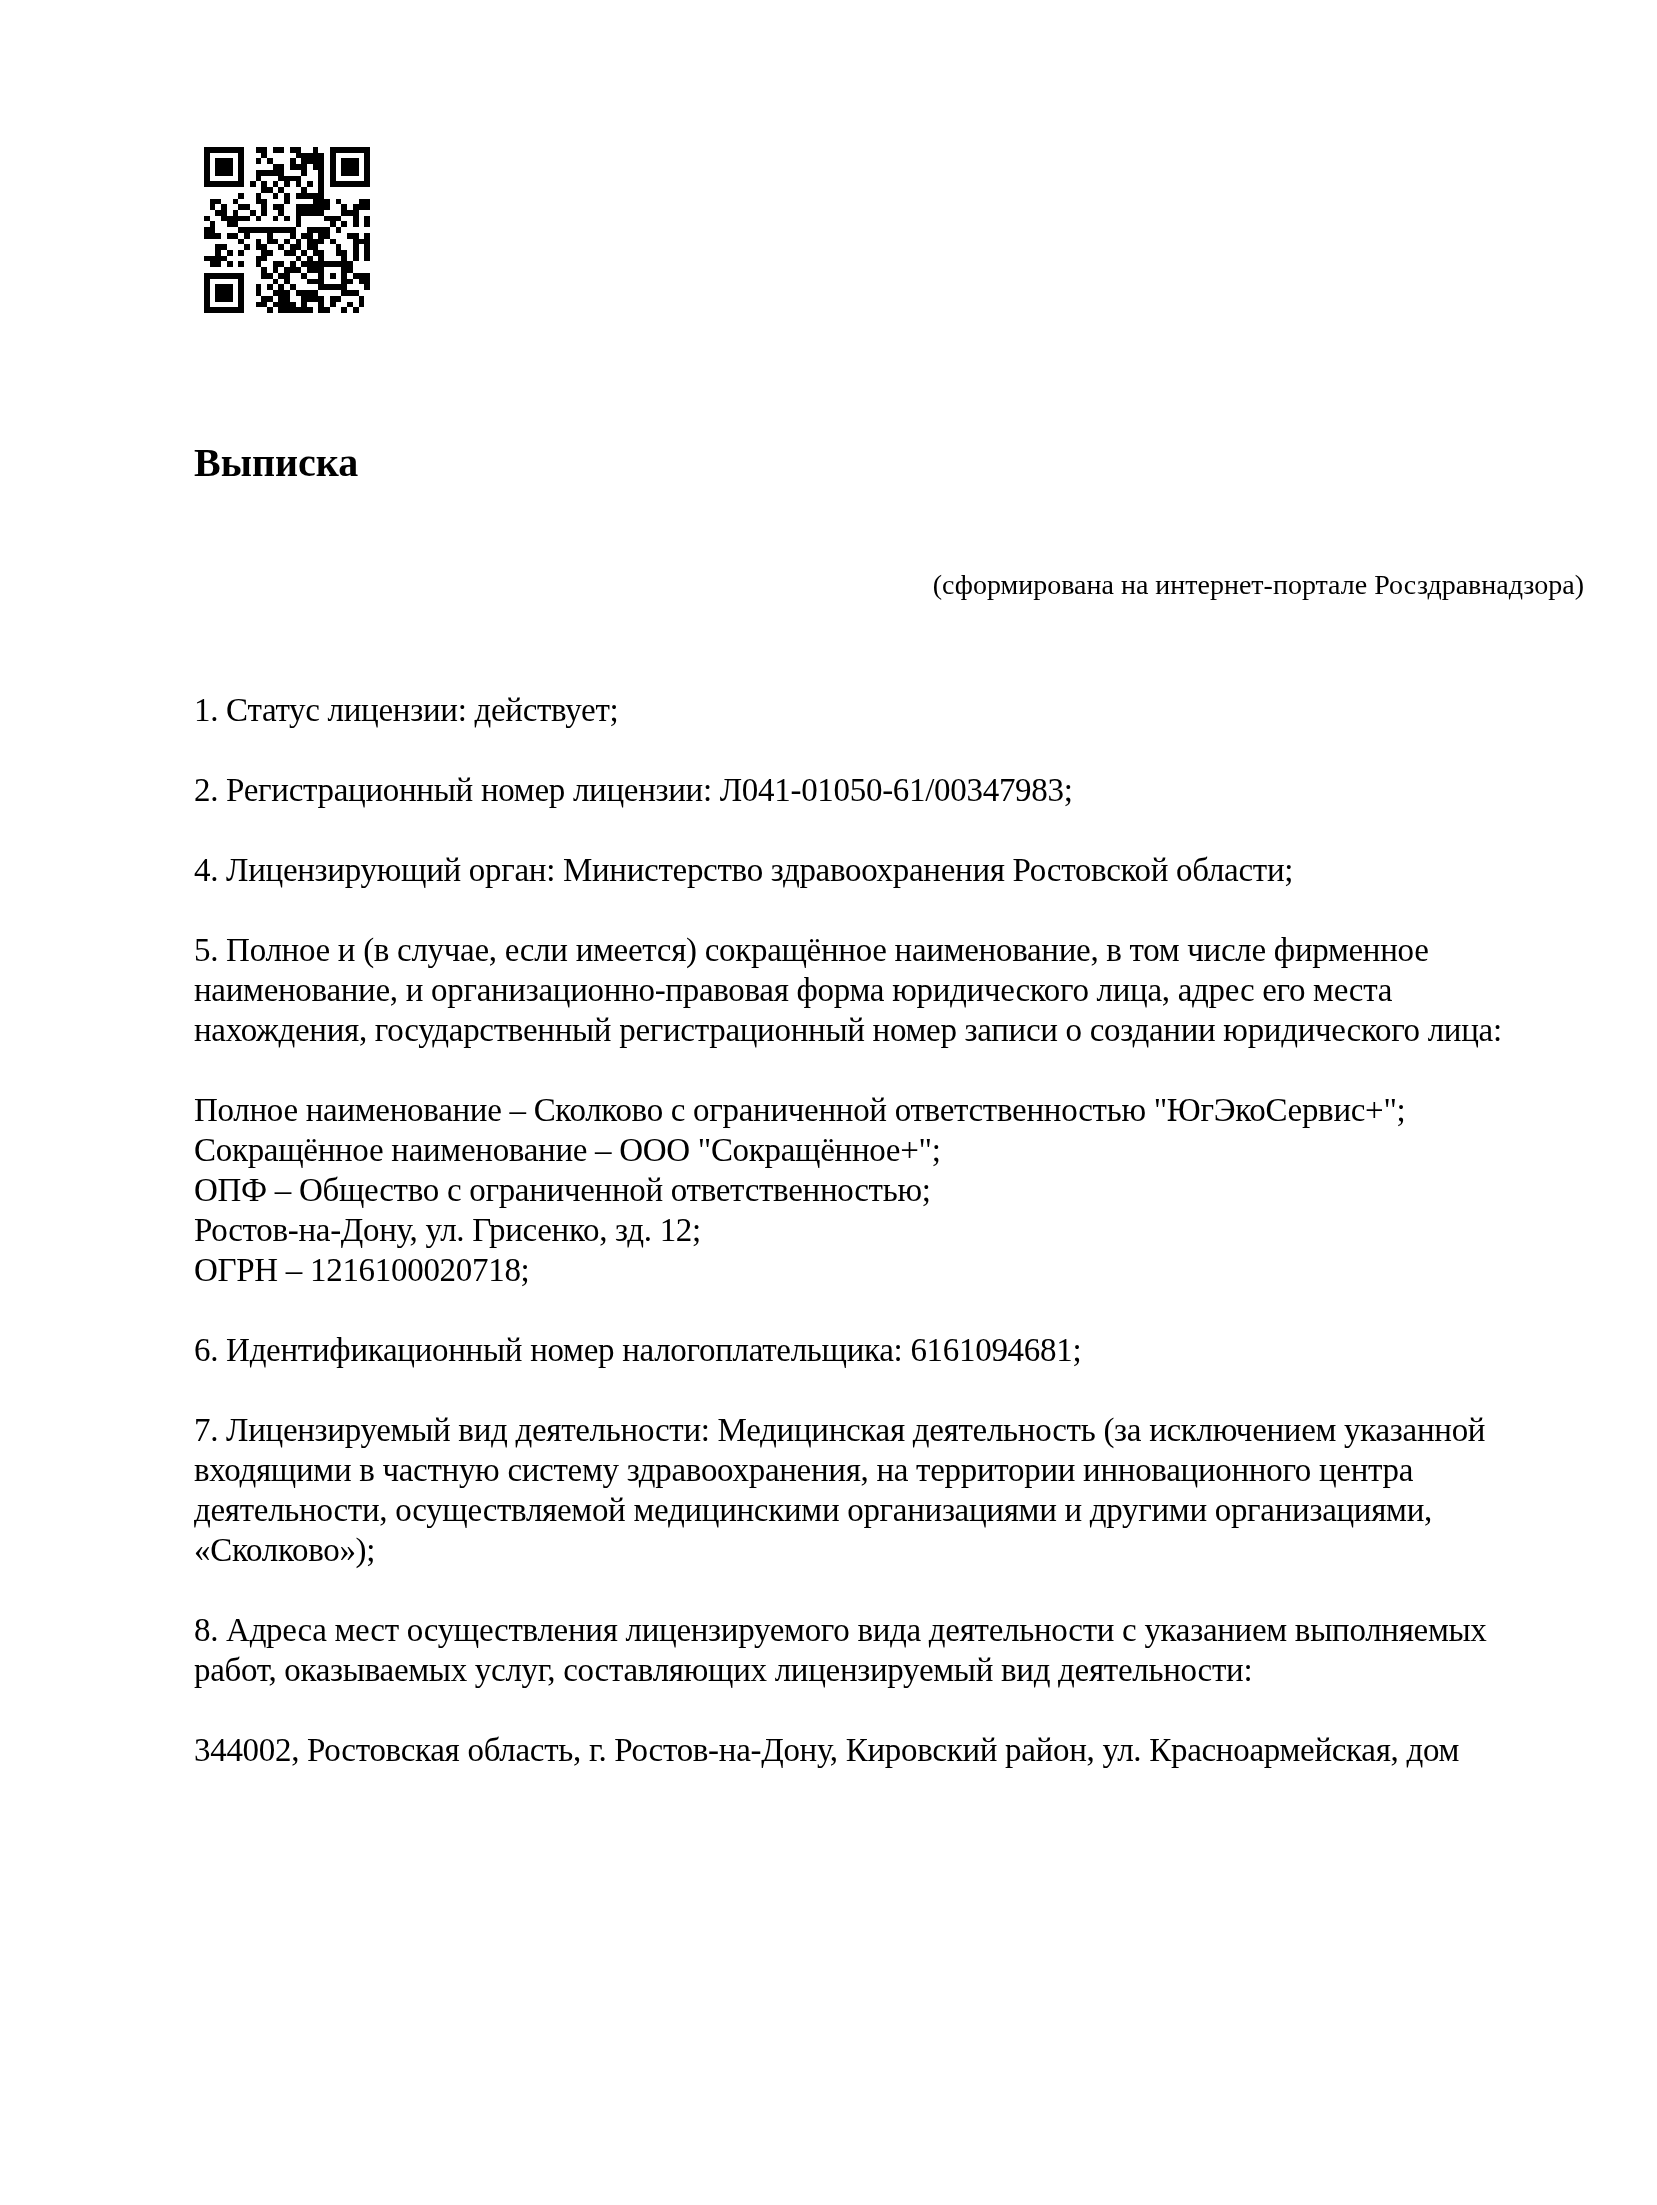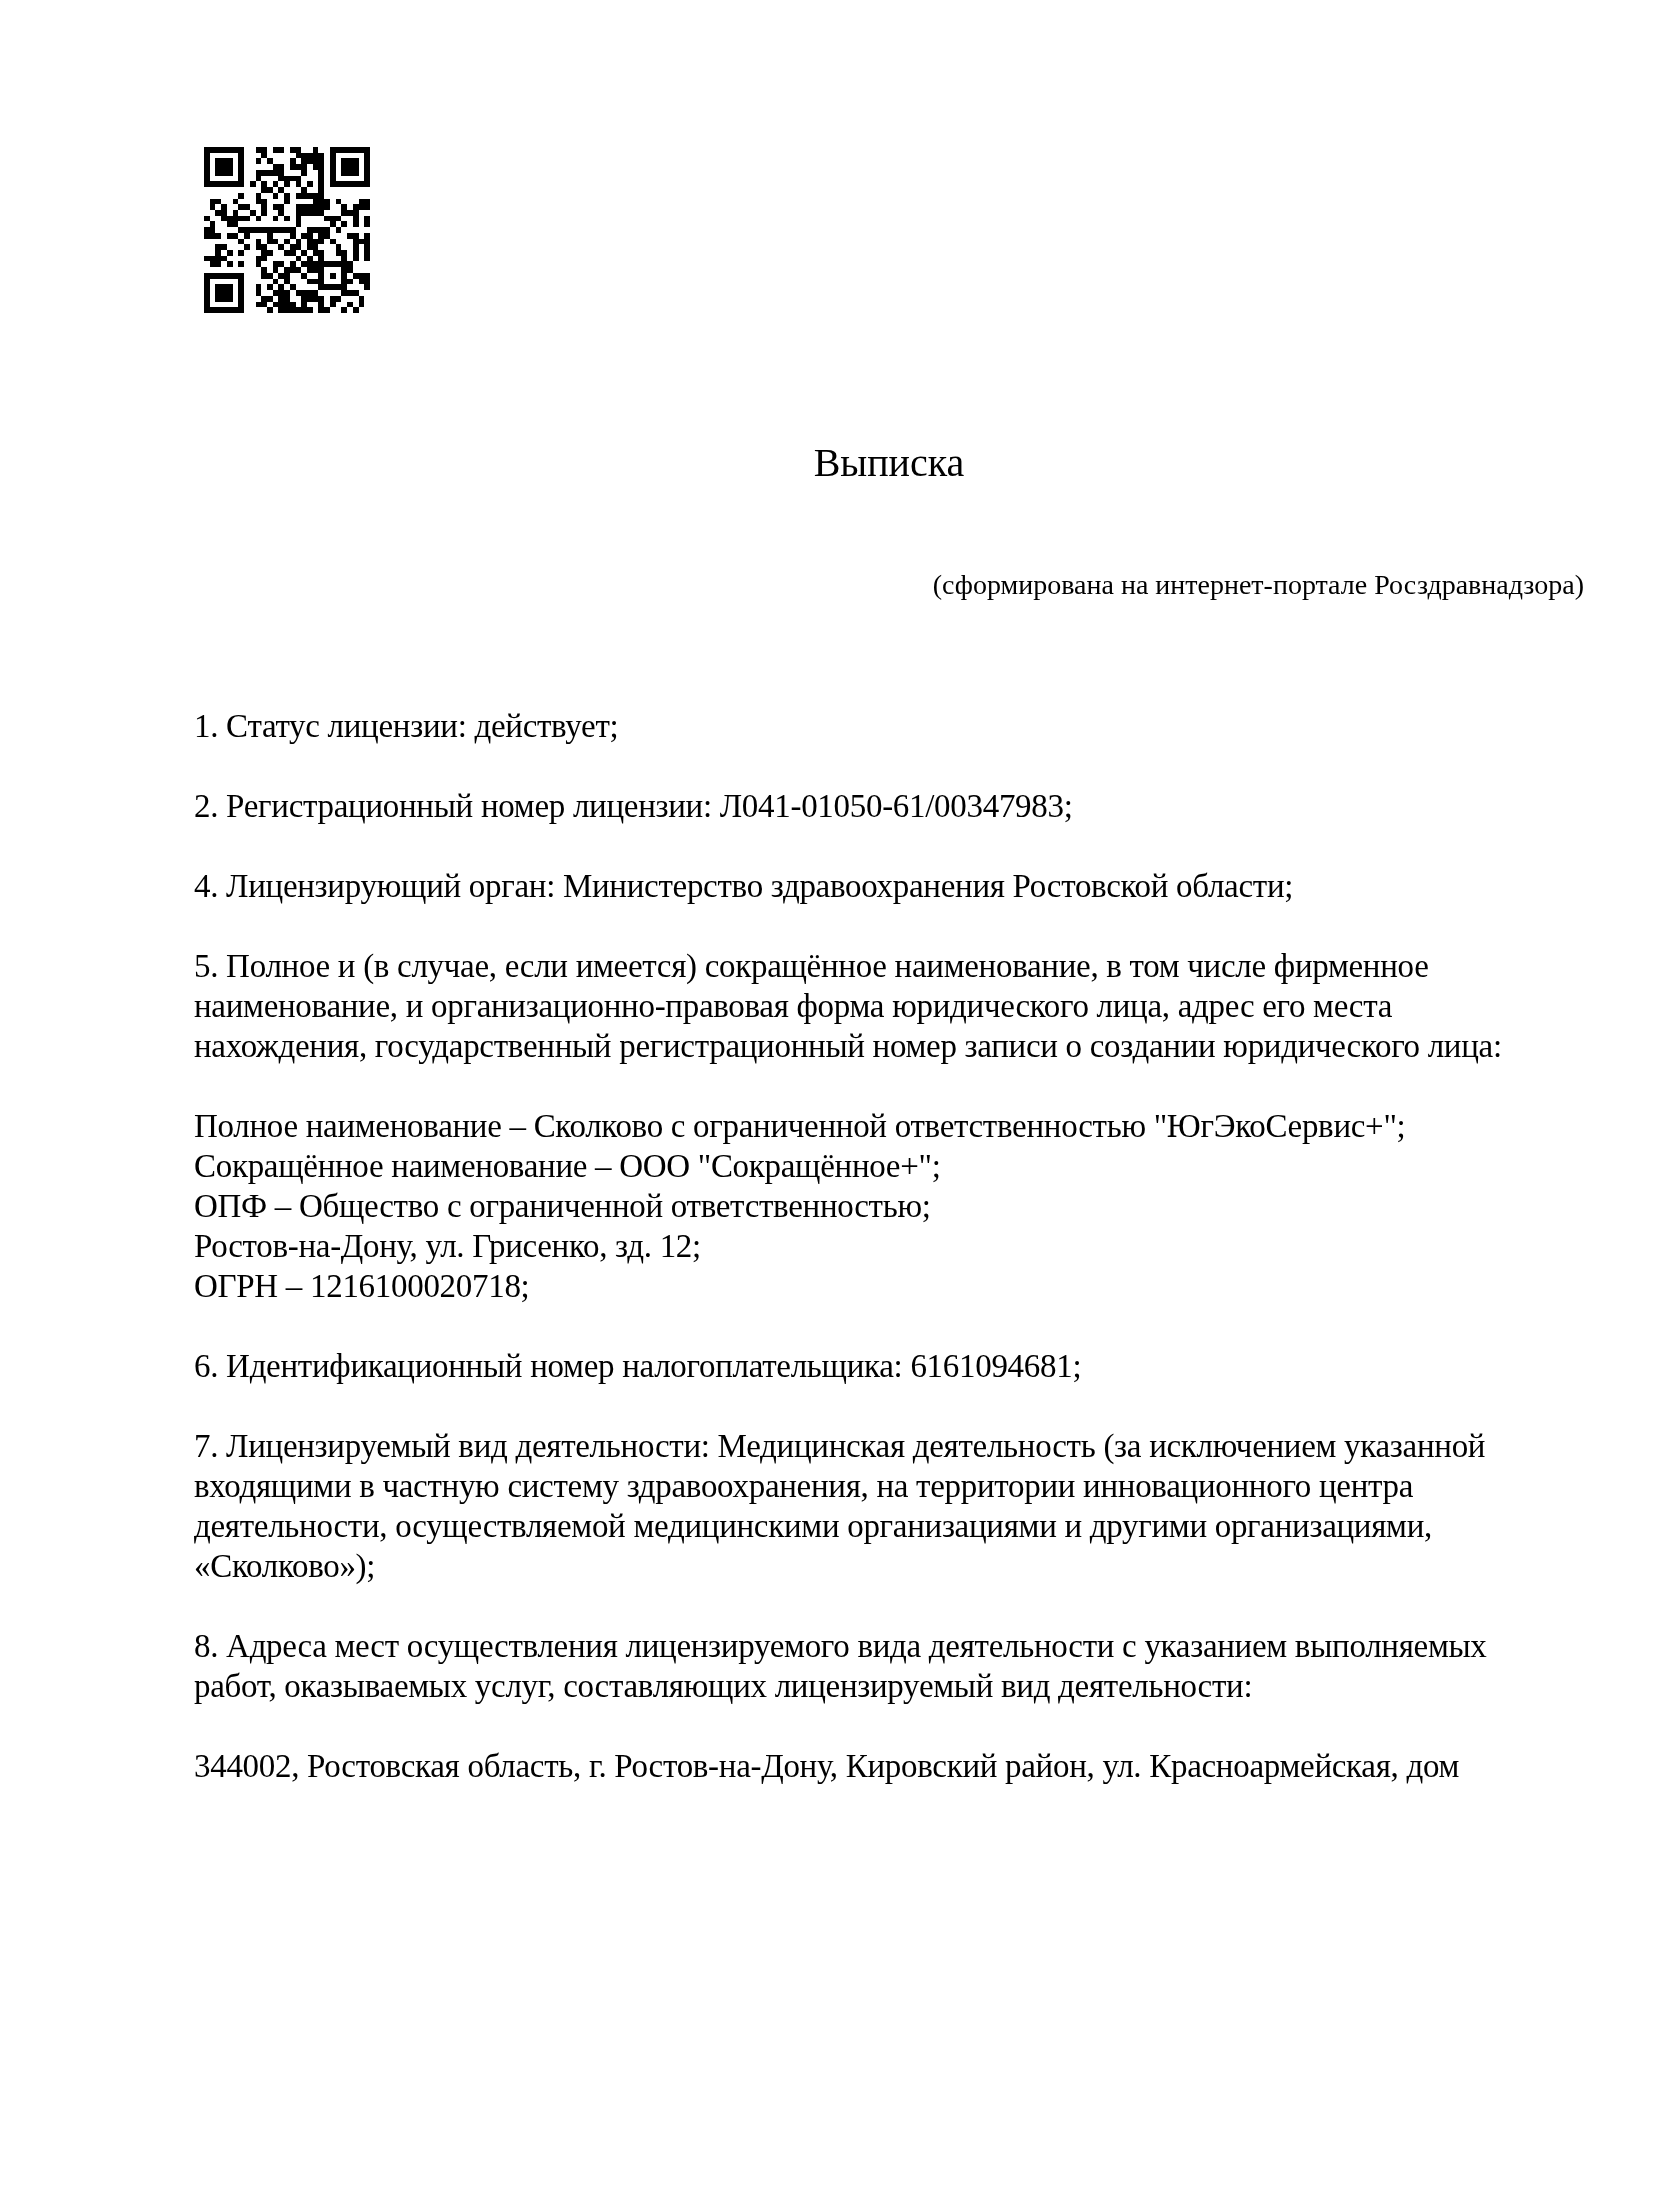--- a/index.html
+++ b/index.html
@@ -22,22 +22,21 @@
     top: 147px;
     width: 168px;
     height: 166px;
   }
   .qr svg { width: 100%; height: 100%; display: block; }
   .doc-title {
     position: absolute;
     left: 194px;
     top: 436px;
     width: 1390px;
-    text-align: center;
-    font-weight: normal;
+    font-weight: bold;
     font-size: 40px;
     line-height: 53px;
   }
   .doc-subtitle {
     position: absolute;
     left: 194px;
     top: 565px;
     width: 1390px;
     text-align: right;
     font-size: 28px;
@@ -45,21 +44,21 @@
   }
   .doc-body {
     position: absolute;
     left: 194px;
     top: 690px;
     width: 1390px;
     font-size: 33px;
     line-height: 40px;
     letter-spacing: -0.3px;
   }
-  .para { margin: 16px 0 40px 0; }
+  .para { margin: 0 0 40px 0; }
   .line { white-space: nowrap; }
 </style>
 </head>
 <body>
 
 <div class="page">
 
   <div class="qr" id="qr-box">
       <svg viewBox="0 0 29 29" shape-rendering="crispEdges" fill="#000000" xmlns="http://www.w3.org/2000/svg">
         <rect x="0" y="0" width="1" height="1"></rect>

